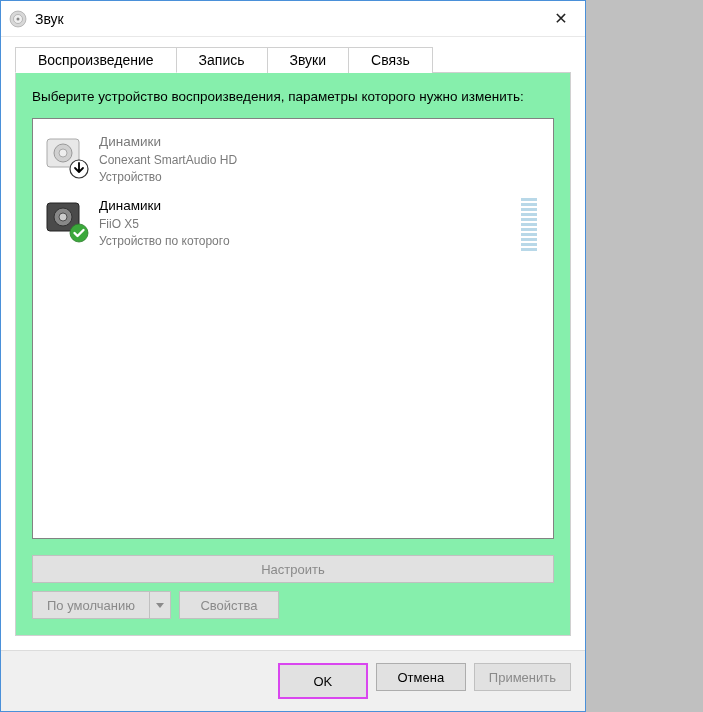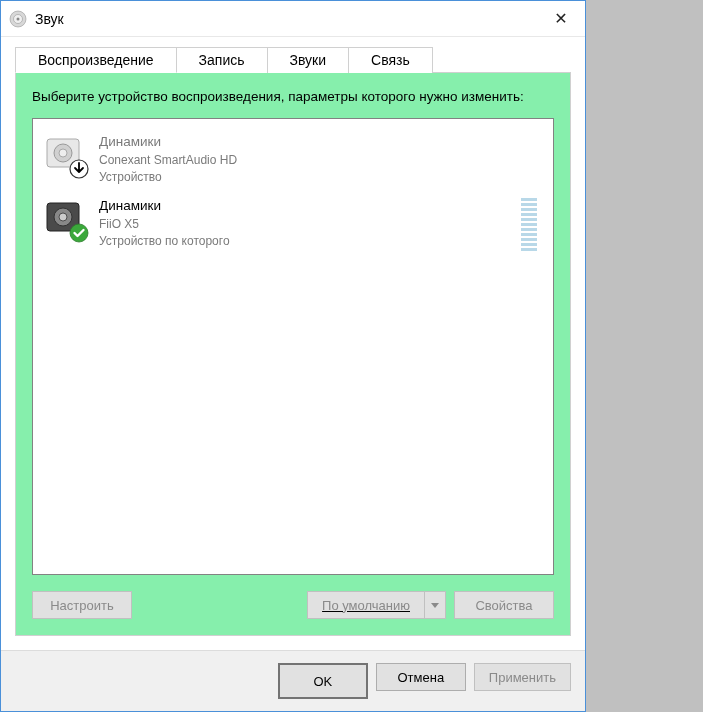--- a/index.html
+++ b/index.html
@@ -21,29 +21,29 @@
   .device { display: flex; align-items: flex-start; padding: 6px 4px; position: relative; }
   .device-icon-wrap { width: 44px; height: 44px; position: relative; margin-right: 12px; flex-shrink: 0; }
   .device-icon { width: 40px; height: 40px; }
   .overlay-badge { position: absolute; bottom: -2px; right: -2px; width: 20px; height: 20px; }
   .device-info { flex: 1; display: flex; flex-direction: column; }
   .device-name { font-size: 13.5px; color: #000; line-height: 1.4; }
   .device-sub { font-size: 12px; color: #7a7a7a; line-height: 1.4; }
   .device.disabled .device-name { color: #7a7a7a; }
   .level-meter { width: 16px; height: 54px; margin-left: 8px; margin-right: 6px; display: flex; flex-direction: column-reverse; gap: 2px; }
   .level-seg { height: 3px; background: #b8d8e8; }
-  .bottom-row { display: flex; justify-content: space-between; margin-top: 16px; gap: 8px; }
+  .bottom-row { display: flex; justify-content: space-between; margin-top: 16px; gap: 8px; flex-direction: column; }
   .btn { height: 28px; min-width: 100px; padding: 0 14px; font-size: 13px; background: #e1e1e1; border: 1px solid #adadad; cursor: pointer; color: #000; display: inline-flex; align-items: center; justify-content: center; }
   .btn:disabled, .btn.disabled { color: #8a8a8a; cursor: default; background: #e1e1e1; border-color: #c0c0c0; }
-  .btn-drop { display: flex; text-decoration: underline; }
+  .btn-drop { display: flex; }
   .btn-drop .btn-main { border-right: none; }
   .btn-drop .btn-arrow { width: 22px; min-width: 22px; padding: 0; border-left: 1px solid #c0c0c0; }
   .dialog-buttons { display: flex; justify-content: flex-end; padding: 12px 14px; gap: 8px; background: #f0f0f0; border-top: 1px solid #dcdcdc; }
   .dialog-buttons .btn { min-width: 90px; }
-  .btn.primary { border: 2px solid #737373; padding: 16px 12px; }
+  .btn.primary { border: 2px solid #d946ef; padding: 16px 12px; }
 </style>
 </head>
 <body>
 
 <div class="window">
   <div class="titlebar">
     <div class="title-icon">
       <svg viewBox="0 0 18 18" width="18" height="18">
         <circle cx="9" cy="9" r="8" fill="#d8d8d8" stroke="#888" stroke-width="0.5"></circle>
         <circle cx="9" cy="9" r="4.5" fill="#f0f0f0" stroke="#888" stroke-width="0.5"></circle>

